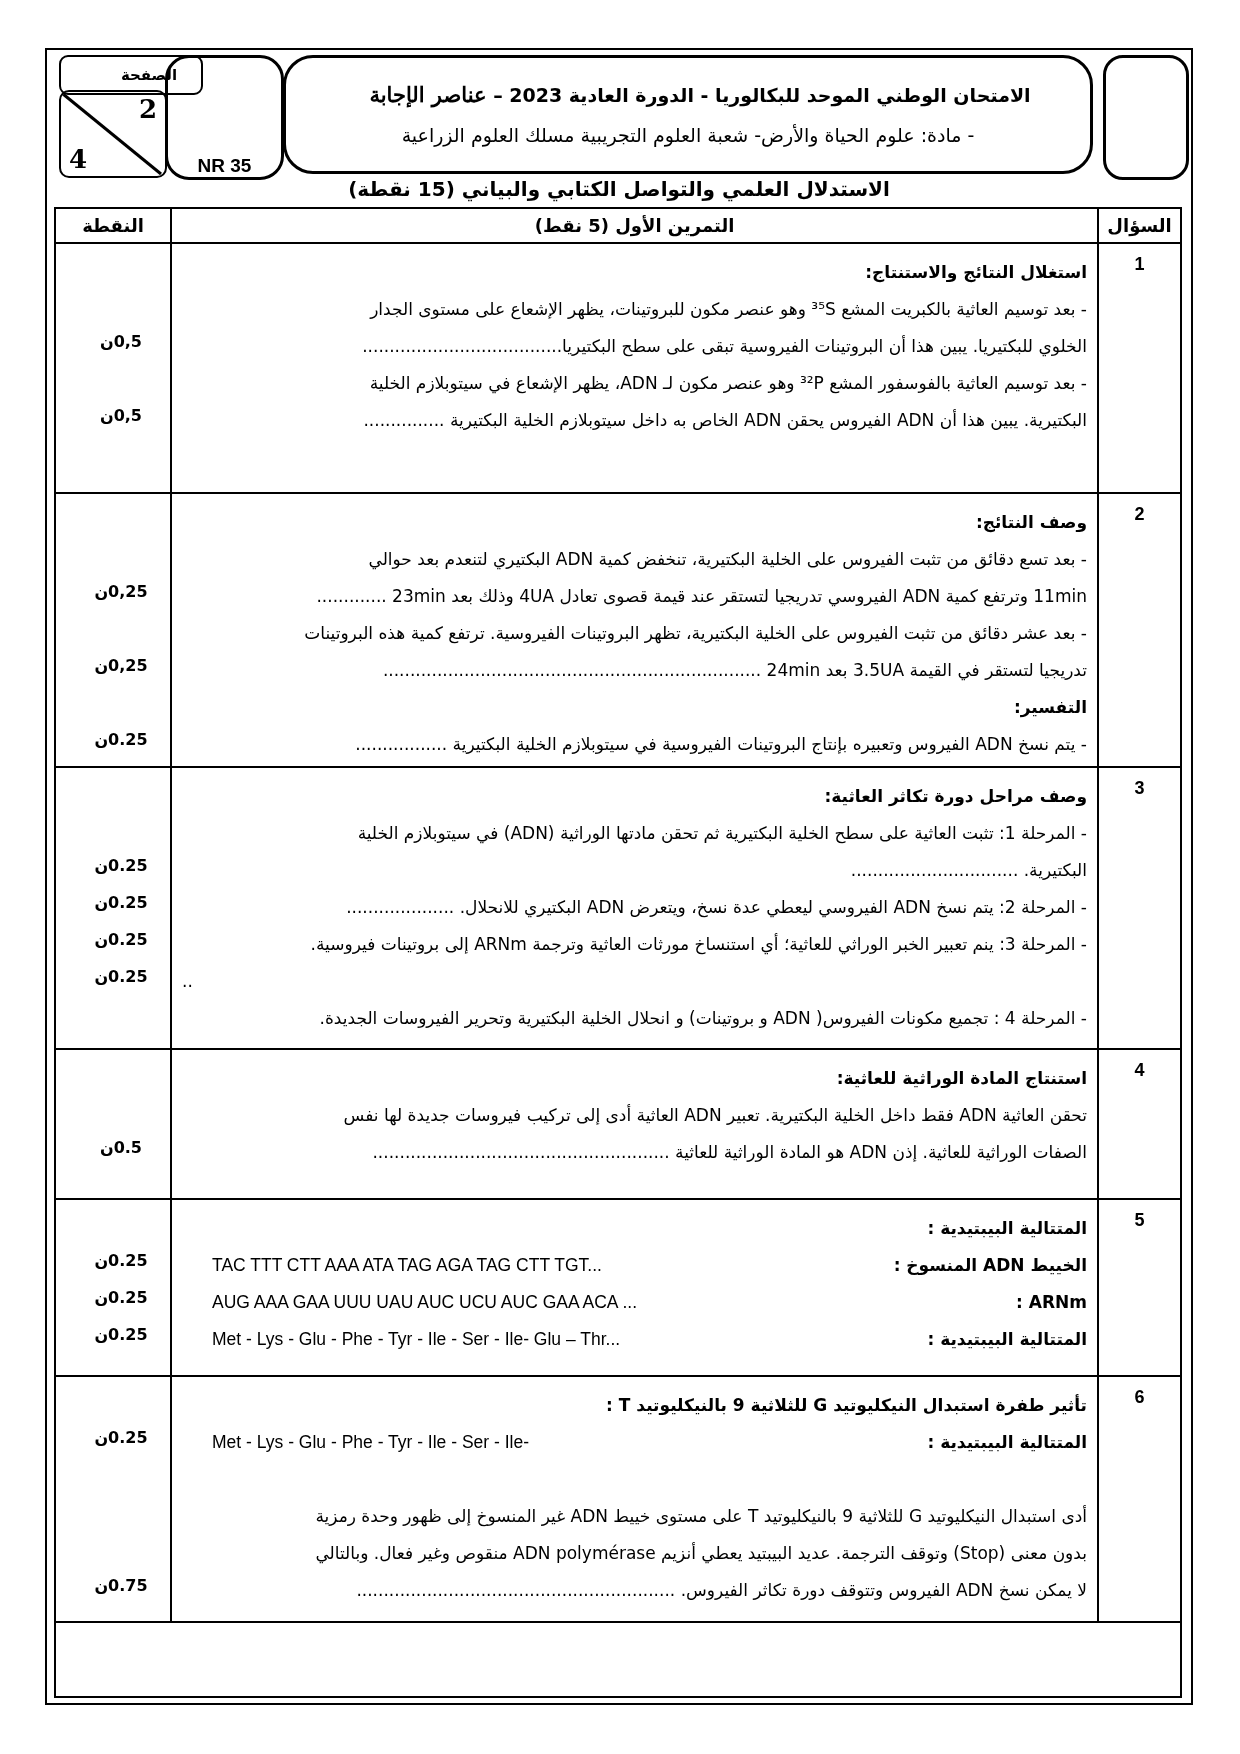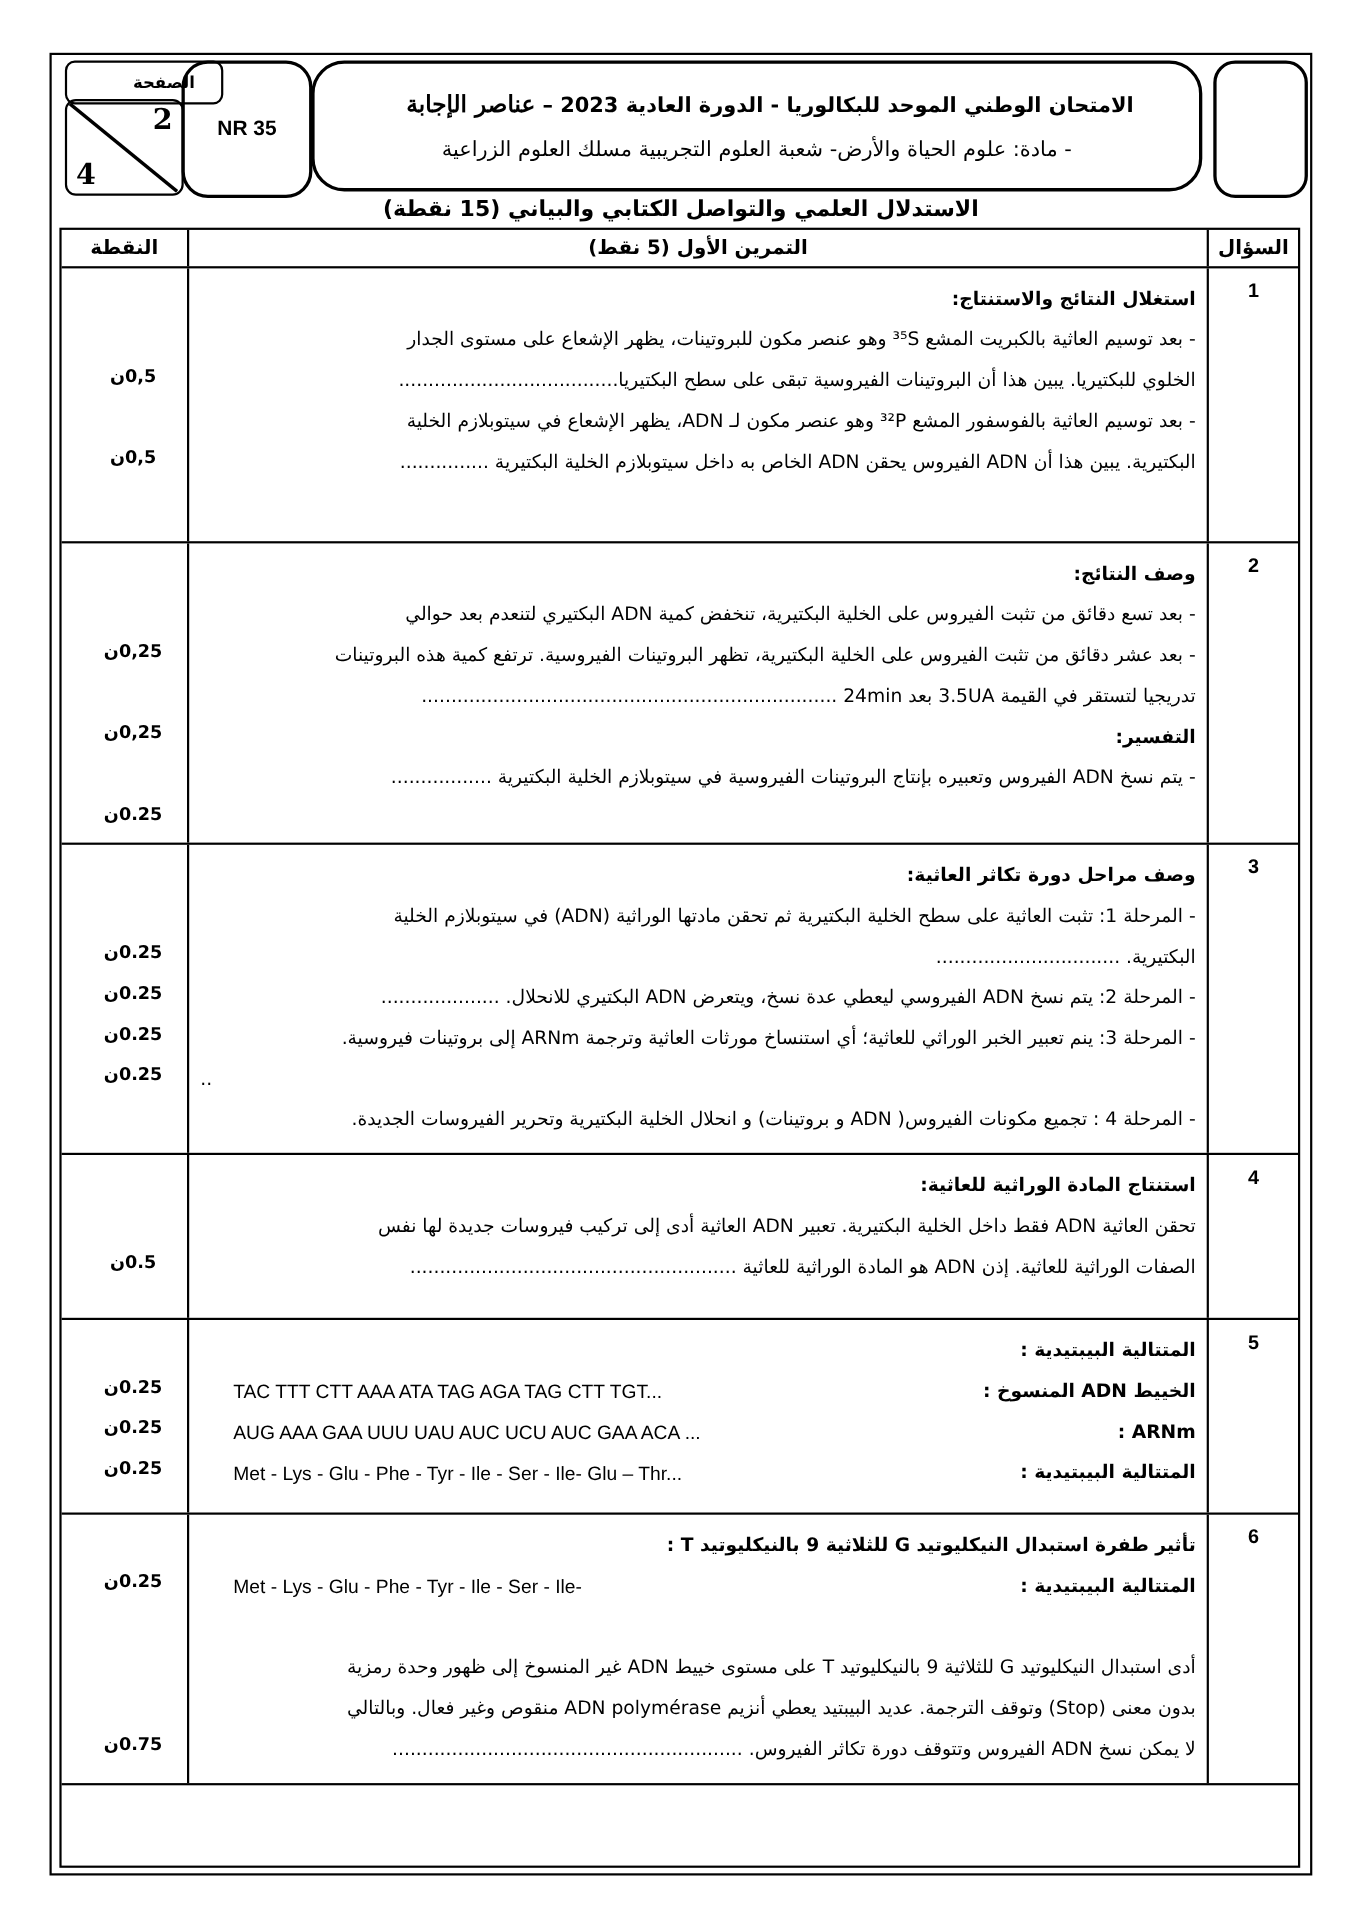--- a/index.html
+++ b/index.html
@@ -6,21 +6,21 @@
   body{width:1240px;height:1754px;position:relative;font-family:"DejaVu Sans",sans-serif;color:#000;}
   .frame{position:absolute;left:45px;top:48px;width:1144px;height:1653px;border:2px solid #000;background:#fff;}
   
   .pagebox-top{position:absolute;left:12px;top:5px;width:104px;height:36px;border:2px solid #000;border-radius:9px;
     display:flex;align-items:center;justify-content:center;font-size:15px;font-weight:bold;direction:rtl;padding-left:36px;}
   .pagebox-bottom{position:absolute;left:12px;top:40px;width:104px;height:84px;border:2px solid #000;border-radius:10px;overflow:hidden;}
   .pagebox-bottom svg{position:absolute;left:0;top:0;}
   .pg-cur{position:absolute;right:8px;top:2px;font-family:"DejaVu Serif",serif;font-weight:bold;font-size:26px;}
   .pg-tot{position:absolute;left:8px;bottom:2px;font-family:"DejaVu Serif",serif;font-weight:bold;font-size:26px;}
   .nrbox{position:absolute;left:118px;top:5px;width:113px;height:119px;border:3px solid #000;border-radius:24px;
-    display:flex;align-items:center;justify-content:center;font-family:"Liberation Sans",sans-serif;font-weight:bold;font-size:19px;}
+    display:flex;align-items:flex-end;justify-content:center;font-family:"Liberation Sans",sans-serif;font-weight:bold;font-size:19px;}
   .titlebox{position:absolute;left:236px;top:5px;width:810px;height:119px;border:3px solid #000;border-radius:30px;
     direction:rtl;text-align:center;padding-top:17px;box-sizing:border-box;}
   .titlebox .t1{font-size:19px;font-weight:bold;line-height:40px;margin-left:24px;}
   .titlebox .t1 .ornate{font-family:"DejaVu Serif",serif;font-size:21px;font-weight:bold;letter-spacing:-1px;}
   .titlebox .t2{font-size:19px;font-weight:normal;line-height:40px;}
   .emptybox{position:absolute;left:1056px;top:5px;width:80px;height:119px;border:3px solid #000;border-radius:20px;}
   .section-title{position:absolute;left:0;top:127px;width:100%;height:30px;text-align:center;
     font-size:20px;font-weight:bold;direction:rtl;}
   
   .table{position:absolute;left:7px;top:157px;width:1128px;height:1491px;border:2px solid #000;box-sizing:border-box;
@@ -102,20 +102,21 @@
         </div>
         <div class="trow" style="height: 272px;">
           <div class="scorecell">
             <span class="scoreval" style="top: 88px;">0,25ن</span>
             <span class="scoreval" style="top: 162px;">0,25ن</span>
             <span class="scoreval" style="top: 236px;">0.25ن</span>
           </div>
           <div class="contentcell">
             <div class="cline b">وصف النتائج:</div>
             <div class="cline">- بعد تسع دقائق من تثبت الفيروس على الخلية البكتيرية، تنخفض كمية ADN البكتيري لتنعدم بعد حوالي</div>
+            <div class="cline">11min وترتفع كمية ADN الفيروسي تدريجيا لتستقر عند قيمة قصوى تعادل 4UA وذلك بعد 23min .............</div>
             <div class="cline">- بعد عشر دقائق من تثبت الفيروس على الخلية البكتيرية، تظهر البروتينات الفيروسية. ترتفع كمية هذه البروتينات</div>
             <div class="cline">تدريجيا لتستقر في القيمة 3.5UA بعد 24min ......................................................................</div>
             <div class="cline b">التفسير:</div>
             <div class="cline">- يتم نسخ ADN الفيروس وتعبيره بإنتاج البروتينات الفيروسية في سيتوبلازم الخلية البكتيرية .................</div>
           </div>
           <div class="qcell">
             <span class="qnum">2</span>
           </div>
         </div>
         <div class="trow" style="height: 280px;">

